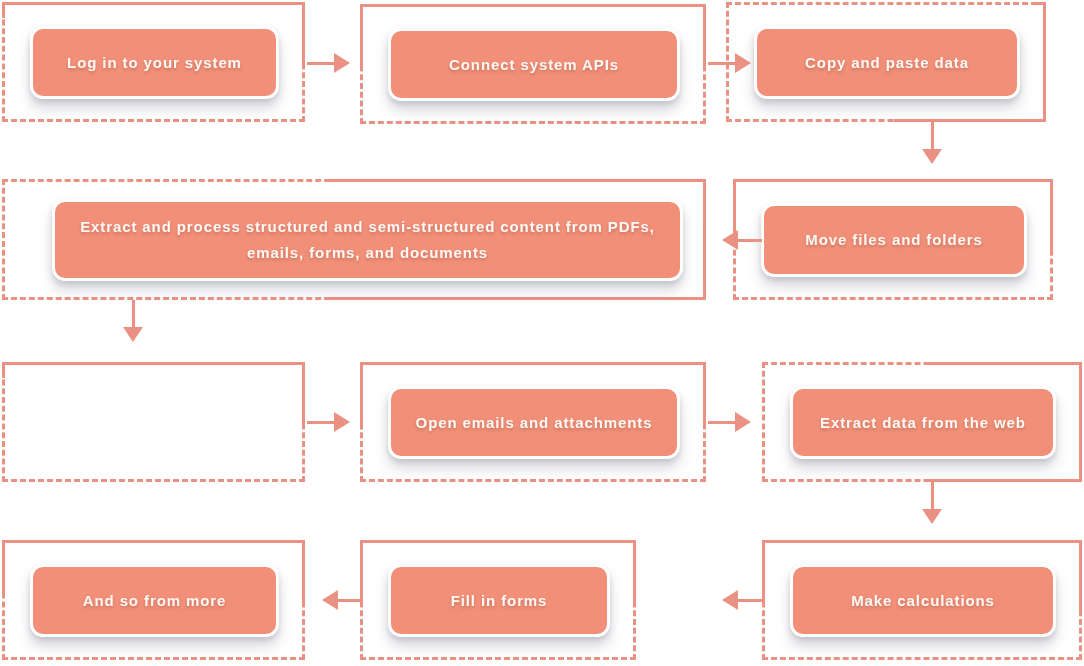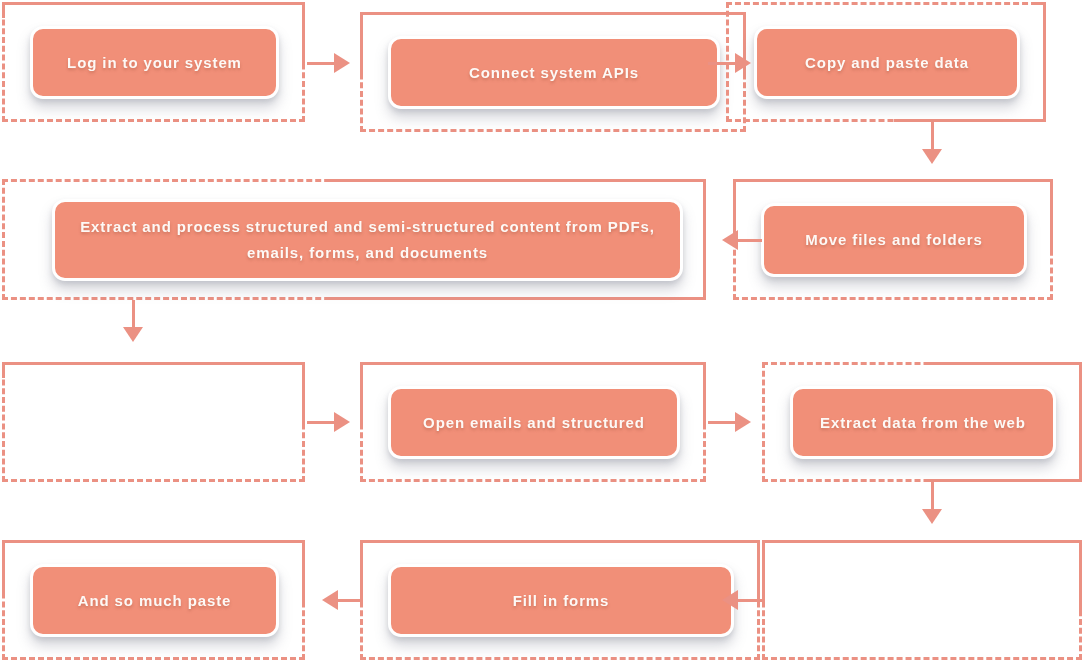--- a/index.html
+++ b/index.html
@@ -59,21 +59,21 @@
 
   <div class="node" style="left:2px;top:2px;width:303px;height:120px">
     <i class="seg seg-t" style="left:-3px;right:-3px"></i>
     <i class="seg seg-l" style="top:-3px;height:16px"></i>
     <i class="seg seg-r" style="top:-3px;height:66px"></i>
     <div class="pill">
       <span class="lbl">Log in to your system</span>
     </div>
   </div>
 
-  <div class="node" style="left:360px;top:12px;width:386px;height:120px">
+  <div class="node" style="left:360px;top:4px;width:346px;height:120px">
     <i class="seg seg-t" style="left:-3px;right:-3px"></i>
     <i class="seg seg-l" style="top:-3px;height:64px"></i>
     <i class="seg seg-r" style="top:-3px;height:64px"></i>
     <div class="pill">
       <span class="lbl">Connect system APIs</span>
     </div>
   </div>
 
   <div class="node" style="left:726px;top:2px;width:320px;height:120px">
     <i class="seg seg-r" style="top:-3px;bottom:-3px"></i>
@@ -106,54 +106,57 @@
     <i class="seg seg-t" style="left:-3px;right:-3px"></i>
     <i class="seg seg-l" style="top:-3px;height:16px"></i>
     <i class="seg seg-r" style="top:-3px;height:64px"></i>
   </div>
 
   <div class="node" style="left:360px;top:362px;width:346px;height:120px">
     <i class="seg seg-t" style="left:-3px;right:-3px"></i>
     <i class="seg seg-l" style="top:-3px;height:64px"></i>
     <i class="seg seg-r" style="top:-3px;height:64px"></i>
     <div class="pill">
-      <span class="lbl">Open emails and structured</span>
+      <span class="lbl">Open emails and attachments</span>
     </div>
   </div>
 
   <div class="node" style="left:762px;top:362px;width:320px;height:120px">
     <i class="seg seg-t" style="right:-3px;width:153px"></i>
     <i class="seg seg-r" style="top:-3px;bottom:-3px"></i>
     <i class="seg seg-b" style="right:-3px;width:153px"></i>
     <div class="pill">
       <span class="lbl">Extract data from the web</span>
     </div>
   </div>
 
   <div class="node" style="left:762px;top:540px;width:320px;height:120px">
     <i class="seg seg-t" style="left:-3px;right:-3px"></i>
     <i class="seg seg-l" style="top:-3px;height:66px"></i>
     <i class="seg seg-r" style="top:-3px;height:72px"></i>
+    <div class="pill">
+      <span class="lbl">Make calculations</span>
+    </div>
   </div>
 
-  <div class="node" style="left:360px;top:540px;width:400px;height:120px">
+  <div class="node" style="left:360px;top:540px;width:276px;height:120px">
     <i class="seg seg-t" style="left:-3px;right:-3px"></i>
     <i class="seg seg-l" style="top:-3px;height:66px"></i>
     <i class="seg seg-r" style="top:-3px;height:66px"></i>
     <div class="pill">
       <span class="lbl">Fill in forms</span>
     </div>
   </div>
 
   <div class="node" style="left:2px;top:540px;width:303px;height:120px">
     <i class="seg seg-t" style="left:-3px;right:-3px"></i>
     <i class="seg seg-l" style="top:-3px;height:58px"></i>
     <i class="seg seg-r" style="top:-3px;height:66px"></i>
     <div class="pill">
-      <span class="lbl">And so much paste</span>
+      <span class="lbl">And so from more</span>
     </div>
   </div>
 
   <div class="stem" style="left:307px;top:61.5px;width:27px;height:3px"></div>
   <div class="ah ah-r" style="left:334px;top:53px"></div>
 
   <div class="stem" style="left:708px;top:61.5px;width:27px;height:3px"></div>
   <div class="ah ah-r" style="left:735px;top:53px"></div>
 
   <div class="stem" style="left:930.5px;top:122px;width:3px;height:27px"></div>

